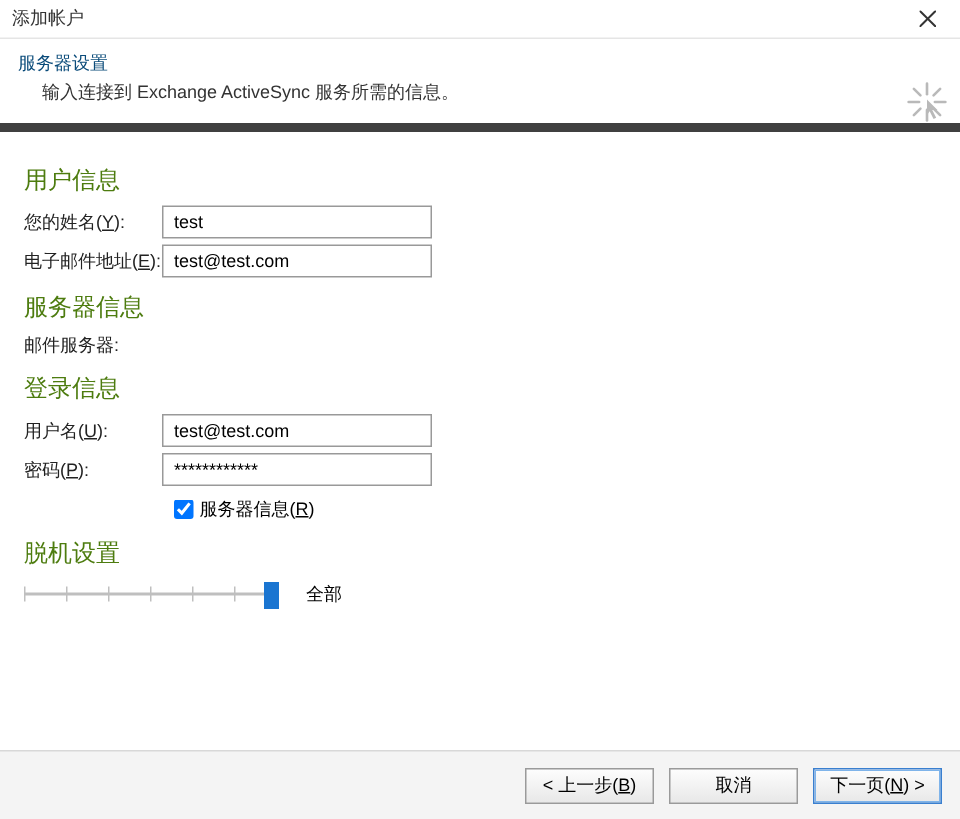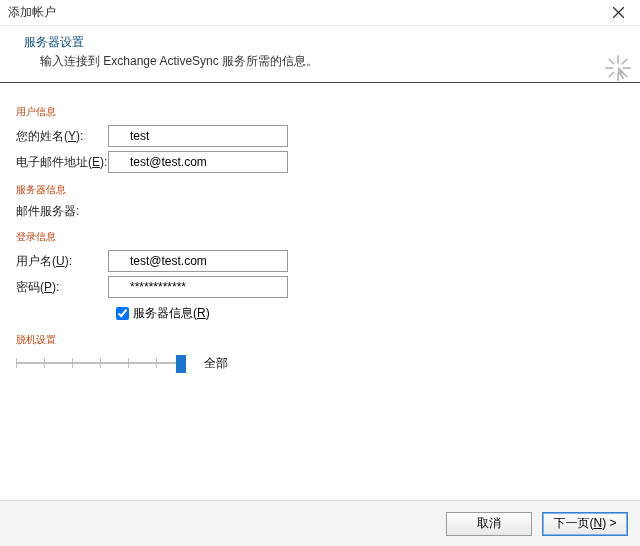--- a/index.html
+++ b/index.html
@@ -22,42 +22,42 @@
   }
   .titlebar .title { flex: 0 0 auto; font-size: 12px; color: #333; }
   .titlebar .spacer { flex: 1; }
   .titlebar .close {
     width: 44px; height: 26px;
     display: flex; align-items: center; justify-content: center;
     cursor: pointer;
   }
   .titlebar .close svg { width: 11px; height: 11px; }
   .header {
-    padding: 8px 12px 12px 24px;
-    border-bottom: 1px solid #404040;
+    padding: 8px 12px 12px 12px;
+    border-bottom: 6px solid #404040;
     position: relative;
   }
   .header .h1 { color: #0a4b7a; font-size: 12px; }
   .header .h2 { color: #333; font-size: 12px; padding-left: 16px; margin-top: 2px; }
   .cursor-arrow {
     position: absolute; top: 28px; right: 8px; width: 28px; height: 28px; opacity: 0.45;
   }
   .body {
     flex: 1; padding: 12px 16px 0 16px; overflow: hidden;
   }
   .sect-title {
-    color: #c2410c; font-size: 10px; margin: 10px 0 6px 0;
+    color: #4d7c0f; font-size: 16px; margin: 10px 0 6px 0;
   }
   .row { display: flex; align-items: center; margin: 4px 0; }
   .row .lab { width: 92px; color: #222; }
   .row .lab u { text-decoration: underline; }
   .tin {
     width: 180px; height: 22px;
     border: 1px solid #999;
-    padding: 2px 21px;
+    padding: 2px 7px;
     font: inherit; font-size: 12px;
     background: #fff;
   }
   .chkrow { margin: 6px 0 0 96px; display: flex; align-items: center; }
   .chkrow input { margin-right: 4px; }
   .sliderrow { display: flex; align-items: center; margin-top: 6px; }
   .sliderrow .lab { width: 104px; }
   .slider-track {
     position: relative; width: 170px; height: 20px;
   }
@@ -178,18 +178,21 @@
         <div class="slider-tick" style="left:140px"></div>
         <div class="slider-tick" style="left:168px"></div>
         <div class="slider-thumb"></div>
       </div>
       <div class="slider-caption">全部</div>
     </div>
 
   </div>
 
   <div class="footer">
+    <button class="btn">
+      <span>&lt; 上一步(</span><u>B</u><span>)</span>
+    </button>
     <button class="btn">取消</button>
     <button class="btn primary">
       <span>下一页(</span><u>N</u><span>) &gt;</span>
     </button>
   </div>
 </div>
 
 </body></html>

